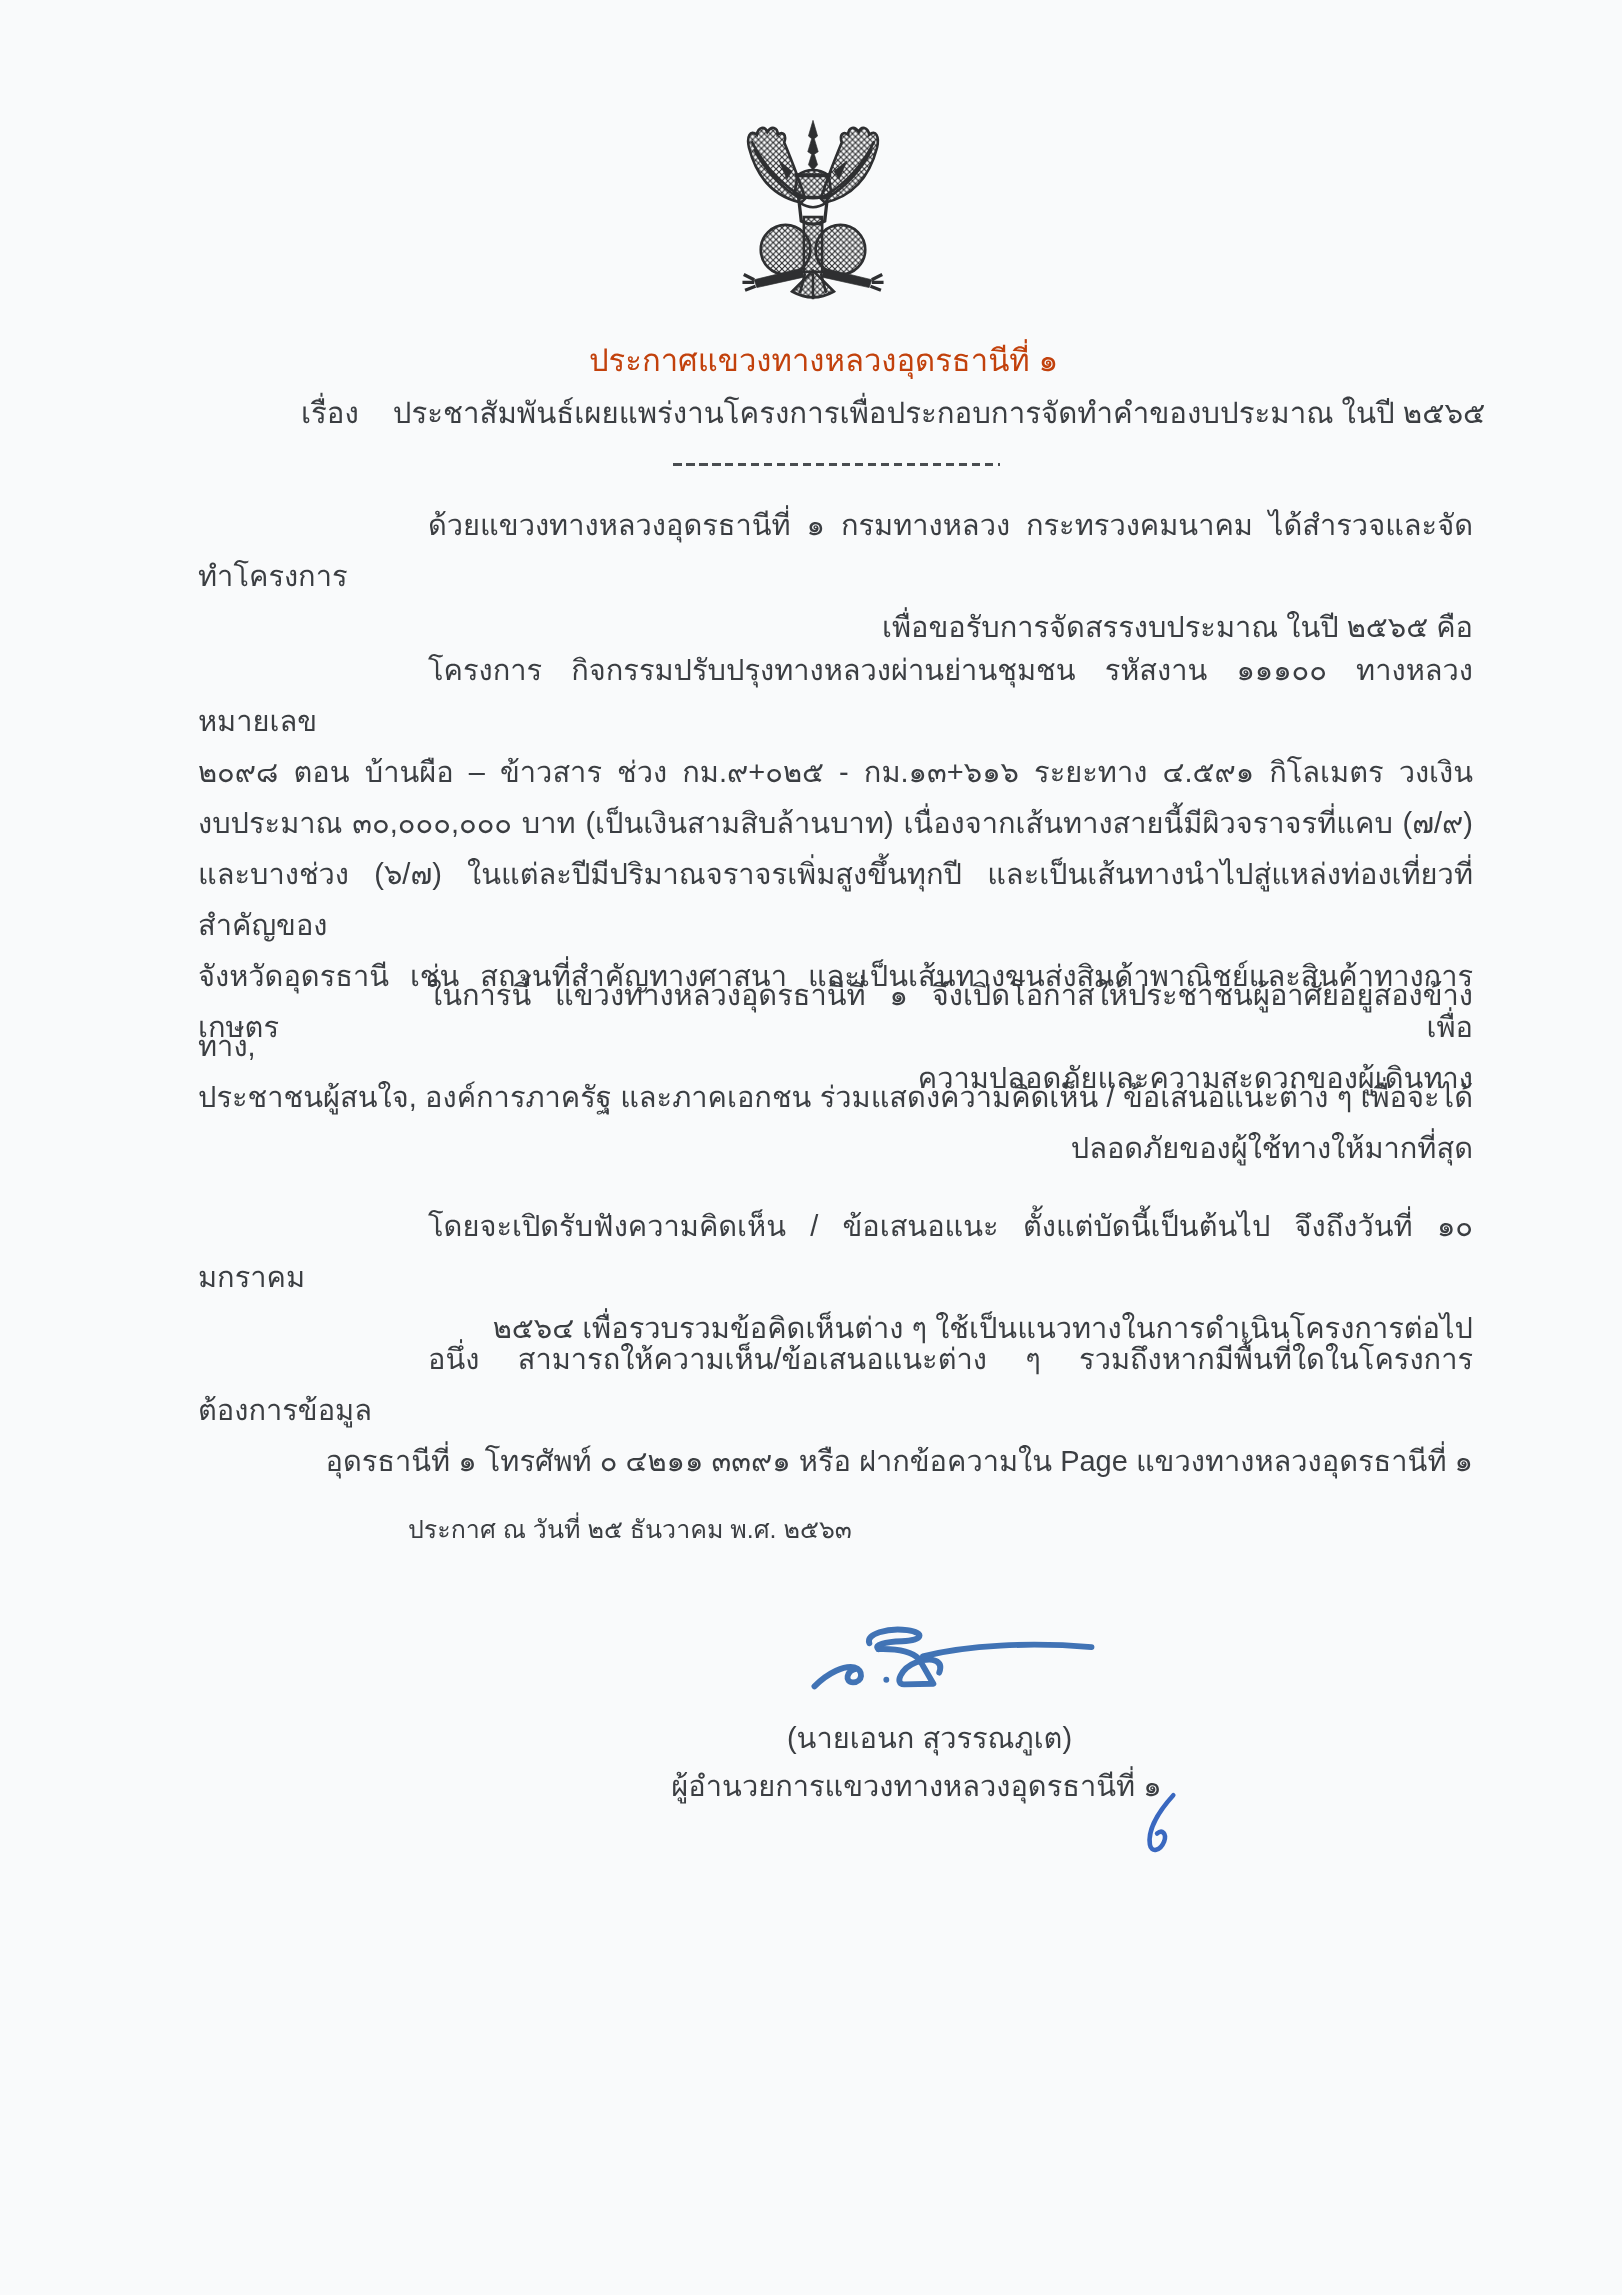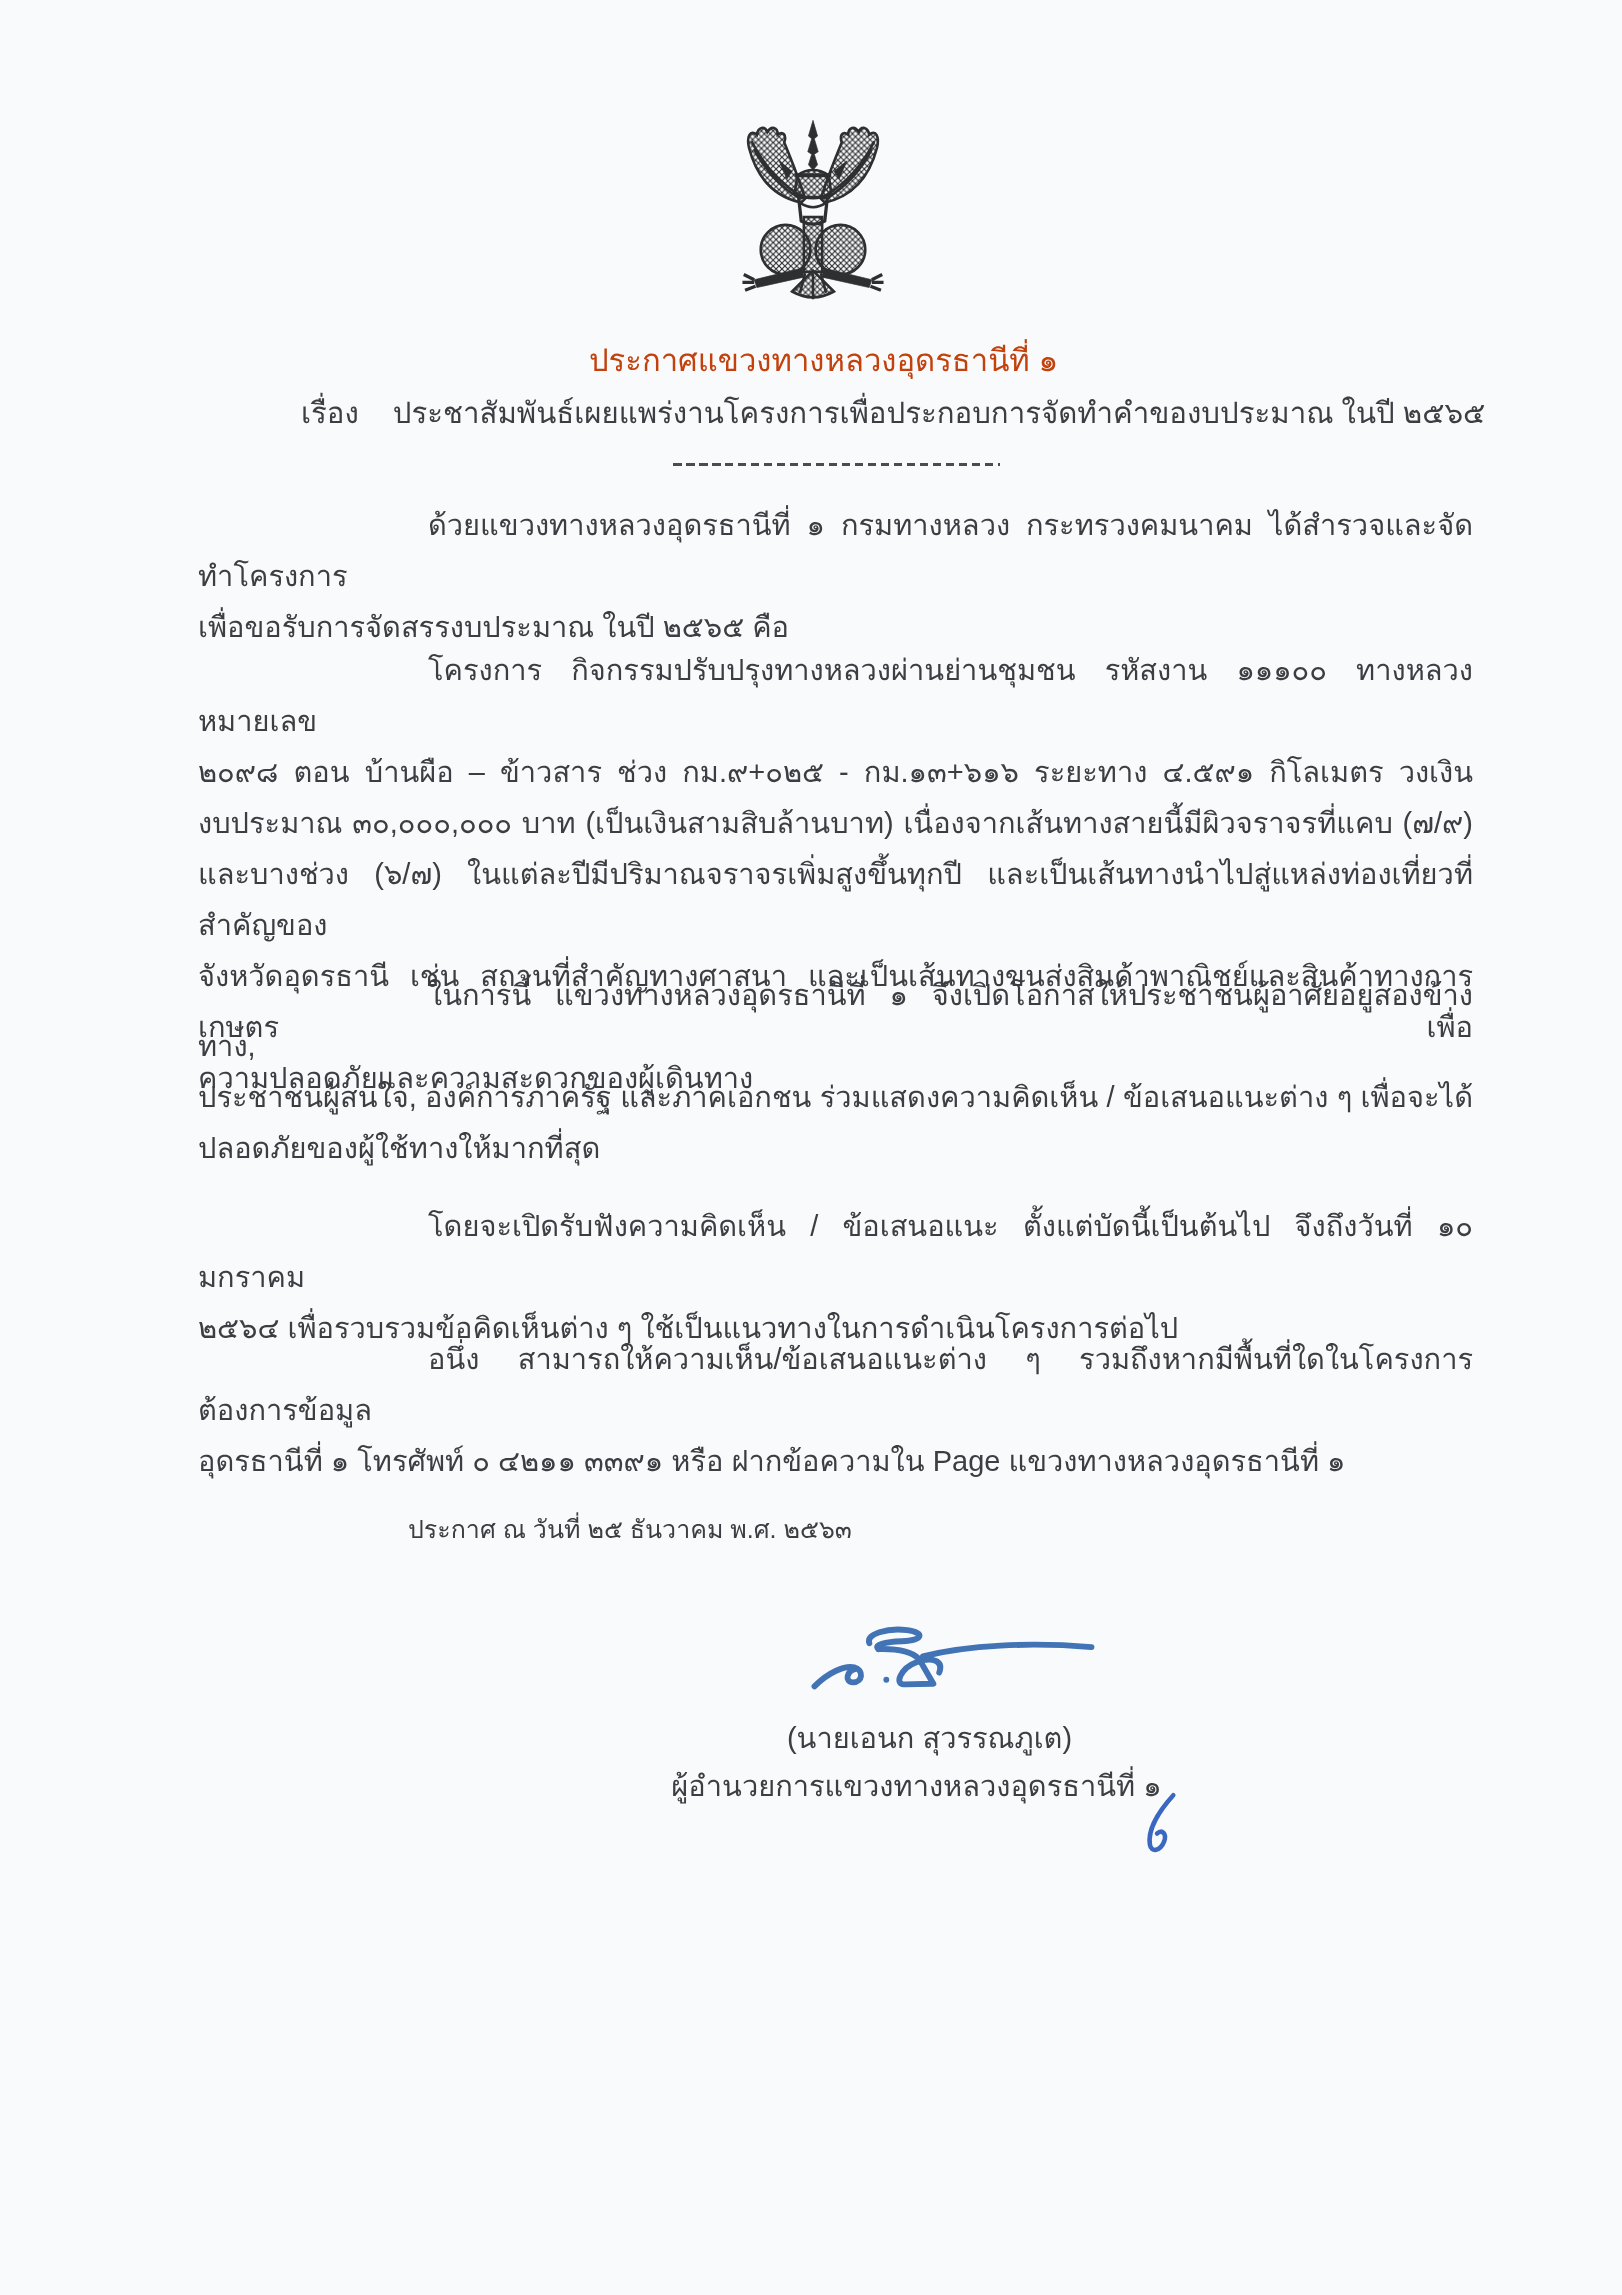--- a/index.html
+++ b/index.html
@@ -38,21 +38,21 @@
     width:327px; height:2.6px;
     background:repeating-linear-gradient(90deg,#4a4d50 0 8.5px, transparent 8.5px 13px);
   }
   
   .para {
     position:absolute; left:178px; width:1275px;
     font-size:29px;
     margin-left:20px;
   }
   .para .line {
-    min-height:51px; line-height:51px;
+    min-height:51px; line-height:51px;text-align:right;
   }
   .line.first { text-indent:230px; }
   .line.j { text-align:justify; text-align-last:justify; }
   .p1 { top:500px; }
   .p2 { top:645px; }
   .p3 { top:970px; }
   .p4 { top:1201px; }
   .p5 { top:1334px; }
   .date-line {
     position:absolute; top:1504px; left:178px; width:1275px;

